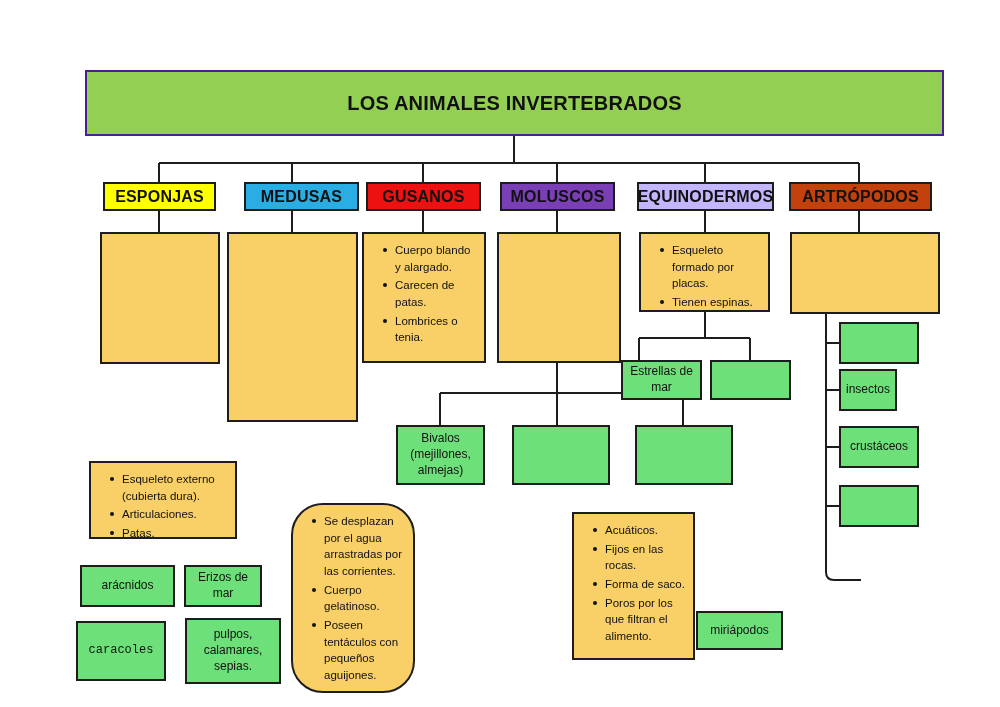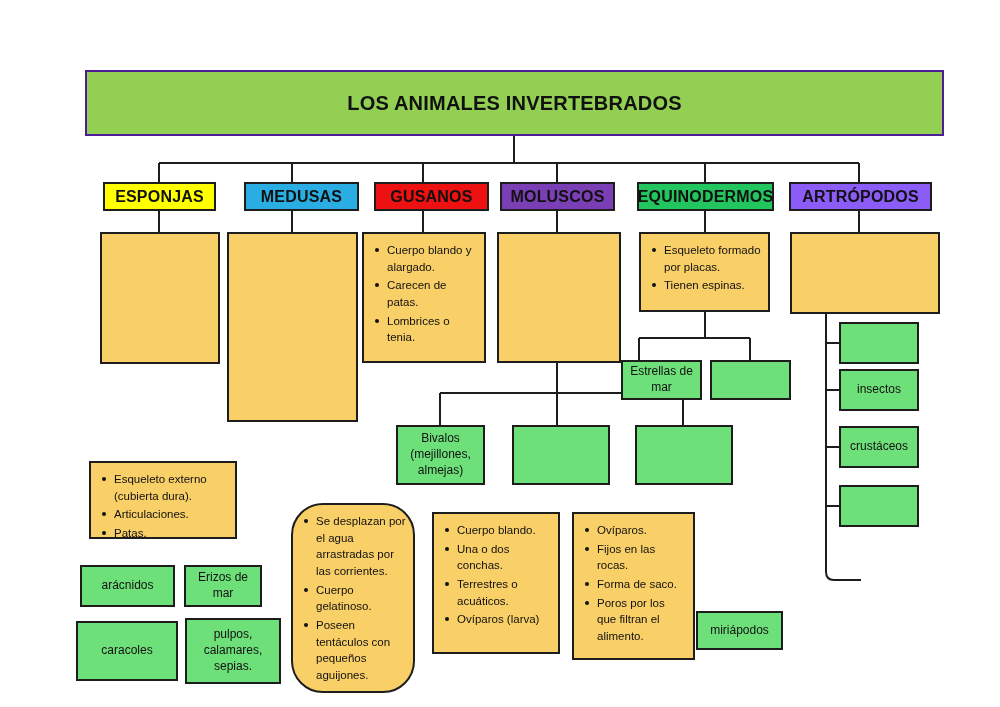--- a/index.html
+++ b/index.html
@@ -39,21 +39,21 @@
   
   .cat{
     font-size:16px;
     font-weight:bold;
     letter-spacing:.2px;
   }
 
   
   .bullets{
     display:block;
-    padding:8px 6px 6px 6px;
+    padding:8px 6px 6px 14px;
     font-size:11.5px;
     color:#111;
     text-align:left;
   }
   .bullets ul{
     margin:0;
     padding:0 0 0 17px;
     list-style:none;
   }
   .bullets li{
@@ -121,30 +121,30 @@
   </svg>
 
   <div class="box title-bar" style="left:85px;top:70px;width:859px;height:66px;">LOS ANIMALES INVERTEBRADOS</div>
 
   <div class="box cat" style="left:103px;top:182px;width:113px;height:29px;background:#ffff00;">
     <span>ESPONJAS</span>
   </div>
   <div class="box cat" style="left:244px;top:182px;width:115px;height:29px;background:#2aade3;">
     <span>MEDUSAS</span>
   </div>
-  <div class="box cat" style="left:366px;top:182px;width:115px;height:29px;background:#ee1111;margin-left:8px;">
+  <div class="box cat" style="left:366px;top:182px;width:115px;height:29px;background:#ee1111;">
     <span>GUSANOS</span>
   </div>
   <div class="box cat" style="left:500px;top:182px;width:115px;height:29px;background:#7b3fb5;">
     <span>MOLUSCOS</span>
   </div>
-  <div class="box cat" style="left:637px;top:182px;width:137px;height:29px;background:#22c55e;">
+  <div class="box cat" style="left:637px;top:182px;width:137px;height:29px;background:#c4b5fd;">
     <span>EQUINODERMOS</span>
   </div>
-  <div class="box cat" style="left:789px;top:182px;width:143px;height:29px;background:#8b5cf6;">
+  <div class="box cat" style="left:789px;top:182px;width:143px;height:29px;background:#c2410c;">
     <span>ARTRÓPODOS</span>
   </div>
 
   <div class="box yellowfill" style="left:100px;top:232px;width:120px;height:132px;"></div>
 
   <div class="box yellowfill" style="left:227px;top:232px;width:131px;height:190px;"></div>
 
   <div class="box yellowfill bullets" style="left:362px;top:232px;width:124px;height:131px;">
     <ul>
       <li>Cuerpo blando y alargado.</li>
@@ -177,21 +177,21 @@
   <div class="box greenfill leaf" style="left:512px;top:425px;width:98px;height:60px;">
     <span></span>
   </div>
   <div class="box greenfill leaf" style="left:635px;top:425px;width:98px;height:60px;">
     <span></span>
   </div>
 
   <div class="box greenfill leaf" style="left:839px;top:322px;width:80px;height:42px;">
     <span></span>
   </div>
-  <div class="box greenfill leaf" style="left:839px;top:369px;width:80px;height:42px;">
+  <div class="box greenfill leaf" style="left:839px;top:369px;width:58px;height:42px;">
     <span>insectos</span>
   </div>
   <div class="box greenfill leaf" style="left:839px;top:426px;width:80px;height:42px;">
     <span>crustáceos</span>
   </div>
   <div class="box greenfill leaf" style="left:839px;top:485px;width:80px;height:42px;">
     <span></span>
   </div>
 
   <div class="box yellowfill bullets" style="left:89px;top:461px;width:148px;height:78px;">
@@ -203,45 +203,37 @@
   </div>
 
   <div class="box yellowfill bullets" style="left:291px;top:503px;width:124px;height:190px;border-radius:32px;">
     <ul>
       <li>Se desplazan por el agua arrastradas por las corrientes.</li>
       <li>Cuerpo gelatinoso.</li>
       <li>Poseen tentáculos con pequeños aguijones.</li>
     </ul>
   </div>
 
-  <div class="box yellowfill bullets" style="left:432px;top:512px;width:128px;height:142px;">
-    <ul>
-      <li>Cuerpo blando.</li>
-      <li>Una o dos conchas.</li>
-      <li>Terrestres o acuáticos.</li>
-      <li>Ovíparos (larva)</li>
-    </ul>
-  </div>
 
   <div class="box yellowfill bullets" style="left:572px;top:512px;width:123px;height:148px;">
     <ul>
-      <li>Ovíparos.</li>
+      <li>Acuáticos.</li>
       <li>Fijos en las rocas.</li>
       <li>Forma de saco.</li>
       <li>Poros por los que filtran el alimento.</li>
     </ul>
   </div>
 
   <div class="box greenfill leaf" style="left:80px;top:565px;width:95px;height:42px;">
     <span>arácnidos</span>
   </div>
   <div class="box greenfill leaf" style="left:184px;top:565px;width:78px;height:42px;justify-content:center;">
     <span>Erizos de mar</span>
   </div>
-  <div class="box greenfill leaf" style="left:76px;top:621px;width:102px;height:60px;">
+  <div class="box greenfill leaf" style="left:76px;top:621px;width:90px;height:60px;font-family:Liberation Mono, monospace;">
     <span>caracoles</span>
   </div>
   <div class="box greenfill leaf" style="left:185px;top:618px;width:96px;height:66px;">
     <span>pulpos, calamares, sepias.</span>
   </div>
   <div class="box greenfill leaf" style="left:696px;top:611px;width:87px;height:39px;">
     <span>miriápodos</span>
   </div>
 
 </div>

